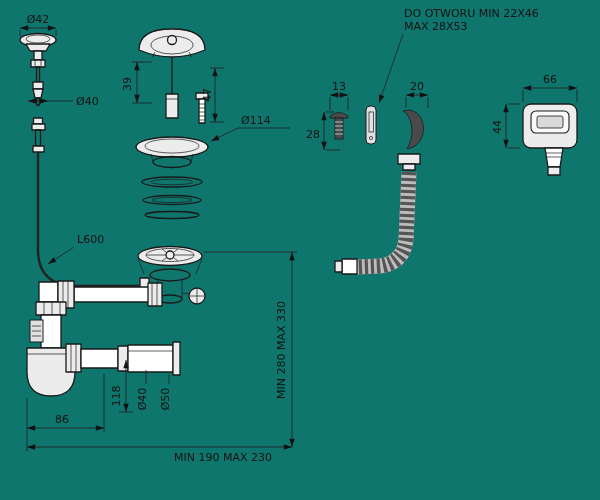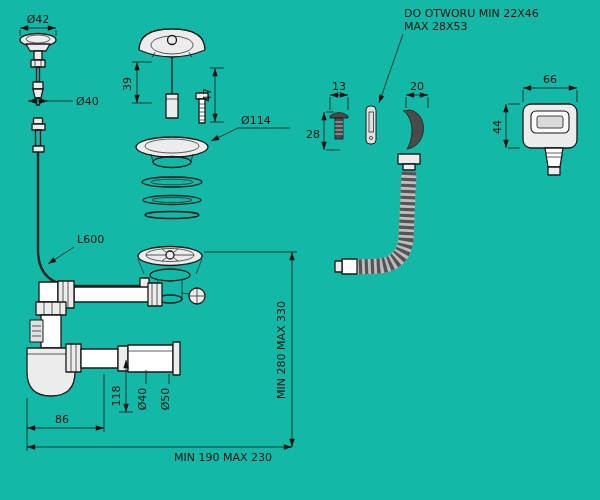--- a/index.html
+++ b/index.html
@@ -1,16 +1,16 @@
 <!DOCTYPE html>
 <html><head>
 <meta charset="utf-8">
 <style>
   html,body{margin:0;padding:0;background:#fff;}
-  .canvas{width:600px;height:500px;background:#14b8a6;overflow:hidden;position:relative;
+  .canvas{width:600px;height:500px;background:#0f766e;overflow:hidden;position:relative;
           font-family:"DejaVu Sans", sans-serif;}
   svg{display:block;}
   .part {fill:none;stroke:#1a1a1a;stroke-width:1.3;stroke-linejoin:round;}
   .partf{fill:#ececec;stroke:#1a1a1a;stroke-width:1.3;stroke-linejoin:round;}
   .partw{fill:#ffffff;stroke:#1a1a1a;stroke-width:1.3;stroke-linejoin:round;}
   .plate{fill:#e0e0e0;stroke:#1a1a1a;stroke-width:1;}
   .dark {fill:#4a4a4a;stroke:#1a1a1a;stroke-width:0.8;}
   .thin {fill:none;stroke:#1a1a1a;stroke-width:0.7;}
   .dim  {fill:none;stroke:#222222;stroke-width:0.85;}
   .cable{fill:none;stroke:#222222;stroke-width:2.4;}

